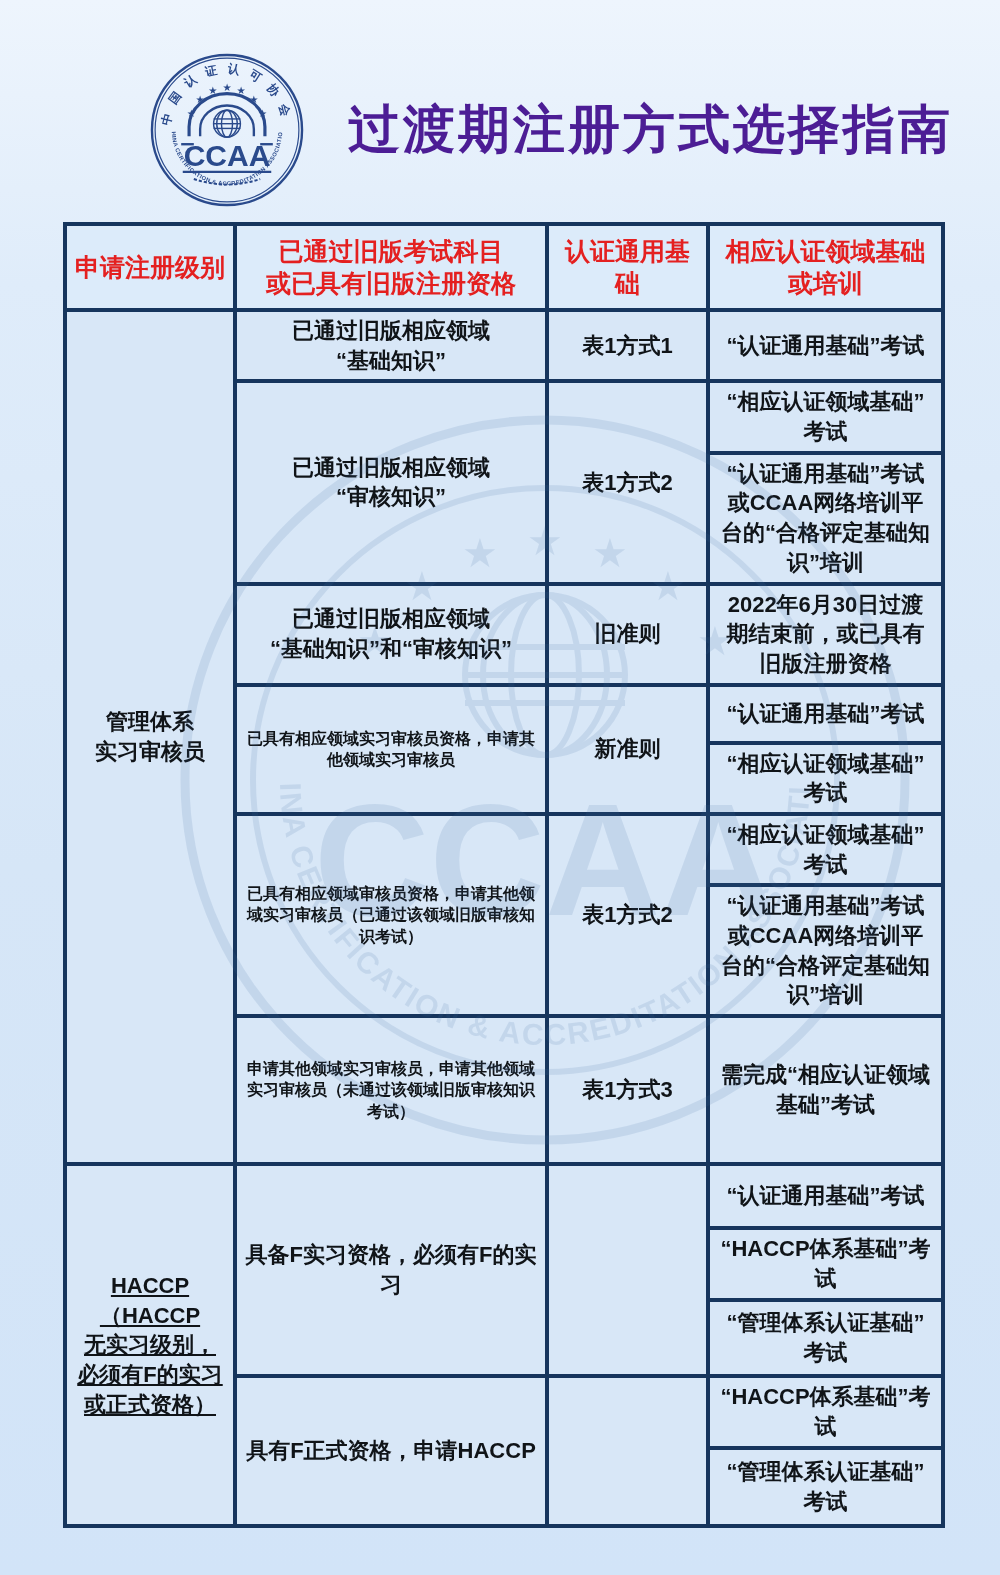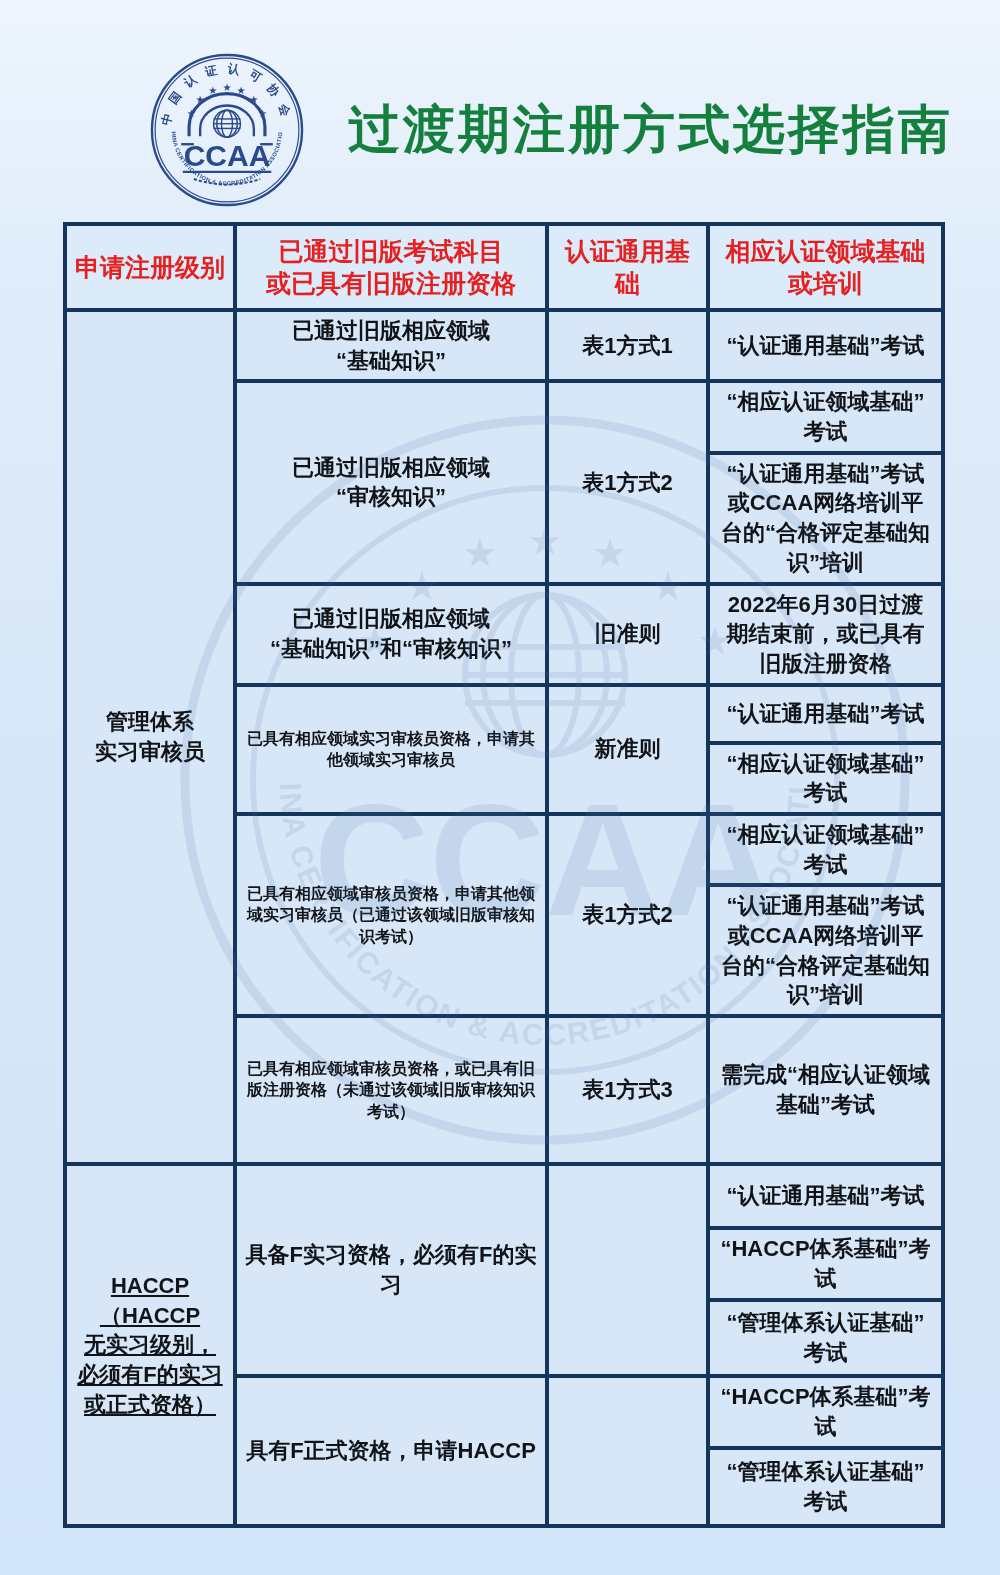--- a/index.html
+++ b/index.html
@@ -13,21 +13,21 @@
     color: #101418;
   }
   
   .page-header {
     display: flex; align-items: center;
     padding: 38px 0 0 148px;
     height: 222px;
   }
   .logo-wrap { width: 158px; height: 158px; flex: 0 0 auto; }
   .page-title {
-    font-size: 52px; font-weight: bold; color: #15803d;
+    font-size: 52px; font-weight: bold; color: #4c1d95;
     letter-spacing: 3px; margin-left: 42px; white-space: nowrap;
   }
   
   .table-wrap { position: relative; margin: 0 0 0 63px; width: 878px; }
   table.guide {
     border-collapse: collapse; table-layout: fixed;
     width: 878px; background: transparent;
   }
   table.guide th, table.guide td {
     border: 4px solid #16355d;
@@ -168,21 +168,21 @@
     </tr>
     <tr style="height:48px">
       <td class="cond para" rowspan="2">已具有相应领域审核员资格，申请其他领域实习审核员（已通过该领域旧版审核知识考试）</td>
       <td class="method" rowspan="2">表1方式2</td>
       <td class="exam">“相应认证领域基础”考试</td>
     </tr>
     <tr style="height:112px">
       <td class="exam para">“认证通用基础”考试或CCAA网络培训平台的“合格评定基础知识”培训</td>
     </tr>
     <tr style="height:148px">
-      <td class="cond para">已具有相应领域审核员资格，或已具有旧版注册资格（未通过该领域旧版审核知识考试）</td>
+      <td class="cond para">申请其他领域实习审核员，申请其他领域实习审核员（未通过该领域旧版审核知识考试）</td>
       <td class="method">表1方式3</td>
       <td class="exam para">需完成“相应认证领域基础”考试</td>
     </tr>
     <tr style="height:64px">
       <td class="level-haccp" rowspan="5">HACCP（HACCP
 无实习级别，
 必须有F的实习
 或正式资格）</td>
       <td class="cond tight" rowspan="3">具备F实习资格，必须有F的实习</td>
       <td class="method" rowspan="3"></td>

